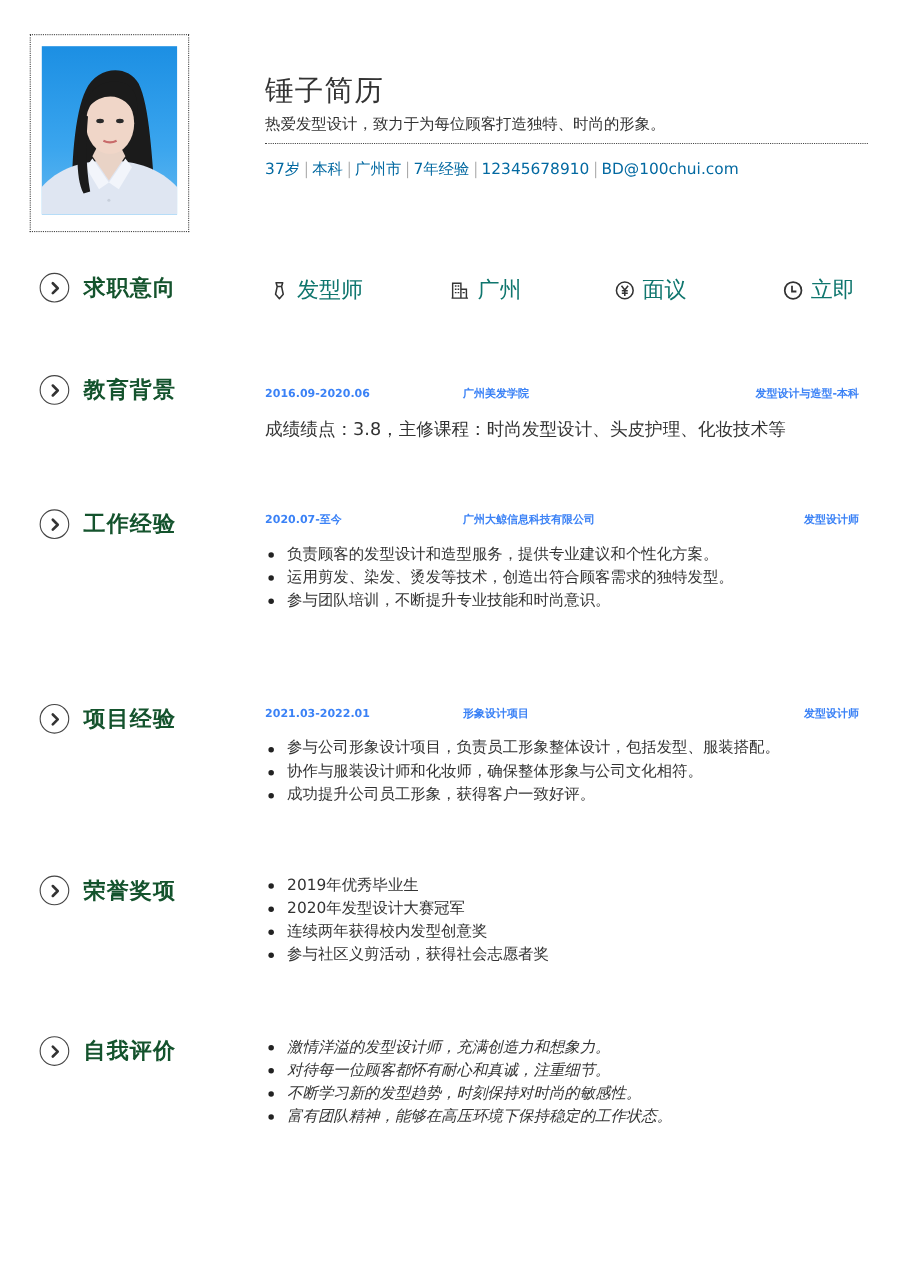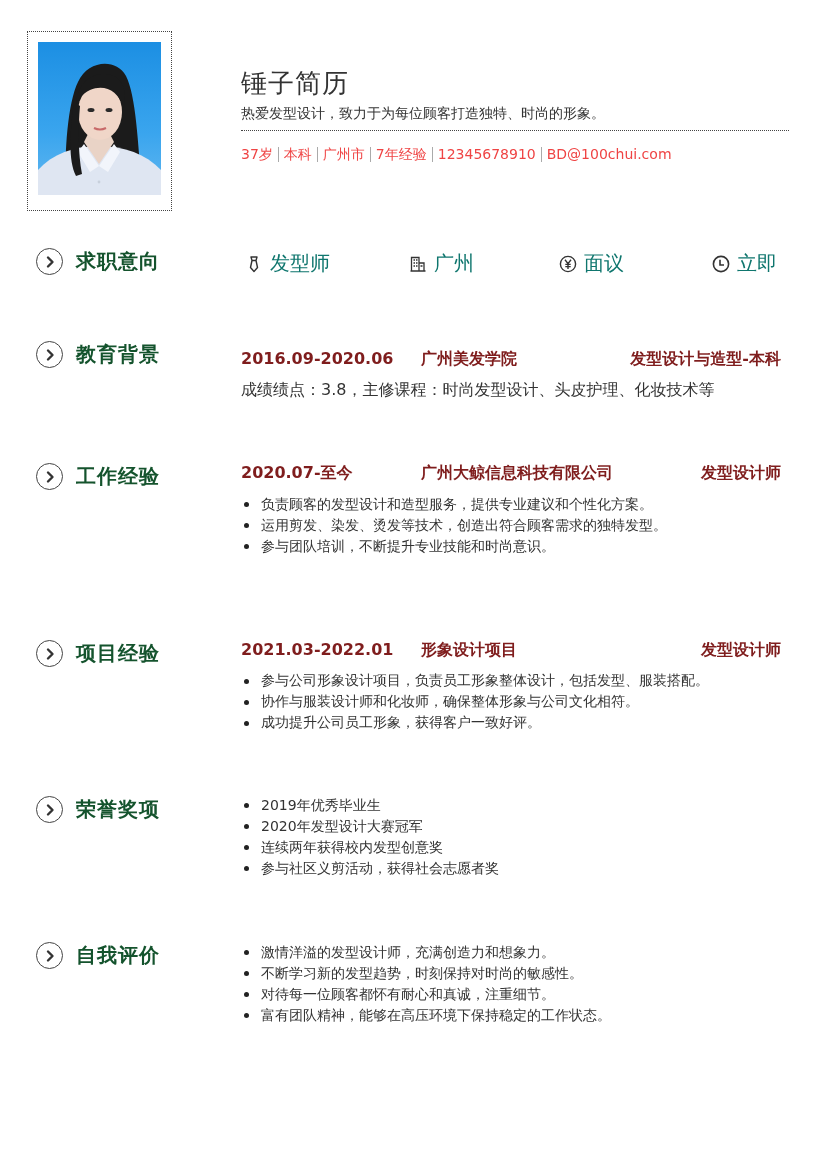--- a/index.html
+++ b/index.html
@@ -25,21 +25,21 @@
     .header-subtitle {
       position: absolute; left: 241px; top: 103px;
       font-size: 14px; color: #333333; line-height: 20px;
     }
     .header-divider {
       position: absolute; left: 241px; top: 130px; width: 548px; height: 0;
       border-top: 1px dotted #444444;
     }
     .header-info {
       position: absolute; left: 241px; top: 144px;
-      font-size: 14px; color: #ef4444; line-height: 20px; display: flex; align-items: center;
+      font-size: 14px; color: #0369a1; line-height: 20px; display: flex; align-items: center;
     }
     .header-info .sep {
       display: inline-block; width: 1px; height: 15px; background: #aaaaaa; margin: 0 5px;
     }
 
     .section-head {
       position: absolute; left: 36px; display: flex; align-items: center;
     }
     .section-head .arrow {
       width: 27px; height: 27px; border: 1.5px solid #444444; border-radius: 50%;
@@ -50,21 +50,21 @@
       margin-left: 13px; font-size: 20px; font-weight: bold; color: #14532d; letter-spacing: 1px;
     }
 
     .intent-row { position: absolute; top: 250px; left: 241px; width: 548px; height: 24px; }
     .intent-item { position: absolute; top: 0; display: flex; align-items: center; font-size: 20px; color: #0f766e; }
     .intent-item .ico { width: 18px; height: 18px; margin-right: 7px; display: flex; align-items: center; justify-content: center; }
     .intent-item .ico svg { width: 18px; height: 18px; display: block; }
 
     .entry-head {
       position: absolute; left: 241px; width: 540px; height: 20px;
-      font-size: 16px; font-weight: bold; color: #7f1d1d; line-height: 20px;
+      font-size: 10px; font-weight: bold; color: #3b82f6; line-height: 20px;
     }
     .entry-head .date { position: absolute; left: 0; top: 0; }
     .entry-head .org { position: absolute; left: 180px; top: 0; }
     .entry-head .role { position: absolute; right: 0; top: 0; }
 
     .plain-line {
       position: absolute; left: 241px; font-size: 16px; color: #333333; line-height: 20px;
     }
 
     ul.bullets {
@@ -230,18 +230,18 @@
 </ul>
 
 <div class="section-head" style="top:942px;">
   <span class="arrow">
     <svg viewBox="0 0 14 14">
         <path d="M5 2.5 L9.5 7 L5 11.5" stroke="#333" stroke-width="2.4" fill="none" stroke-linecap="round" stroke-linejoin="round"></path>
       </svg>
   </span>
   <span class="label">自我评价</span>
 </div>
-<ul class="bullets" style="top:942px;">
+<ul class="bullets" style="top:942px;font-style:italic;">
   <li>激情洋溢的发型设计师，充满创造力和想象力。</li>
+  <li>对待每一位顾客都怀有耐心和真诚，注重细节。</li>
   <li>不断学习新的发型趋势，时刻保持对时尚的敏感性。</li>
-  <li>对待每一位顾客都怀有耐心和真诚，注重细节。</li>
   <li>富有团队精神，能够在高压环境下保持稳定的工作状态。</li>
 </ul>
 
 </body></html>

